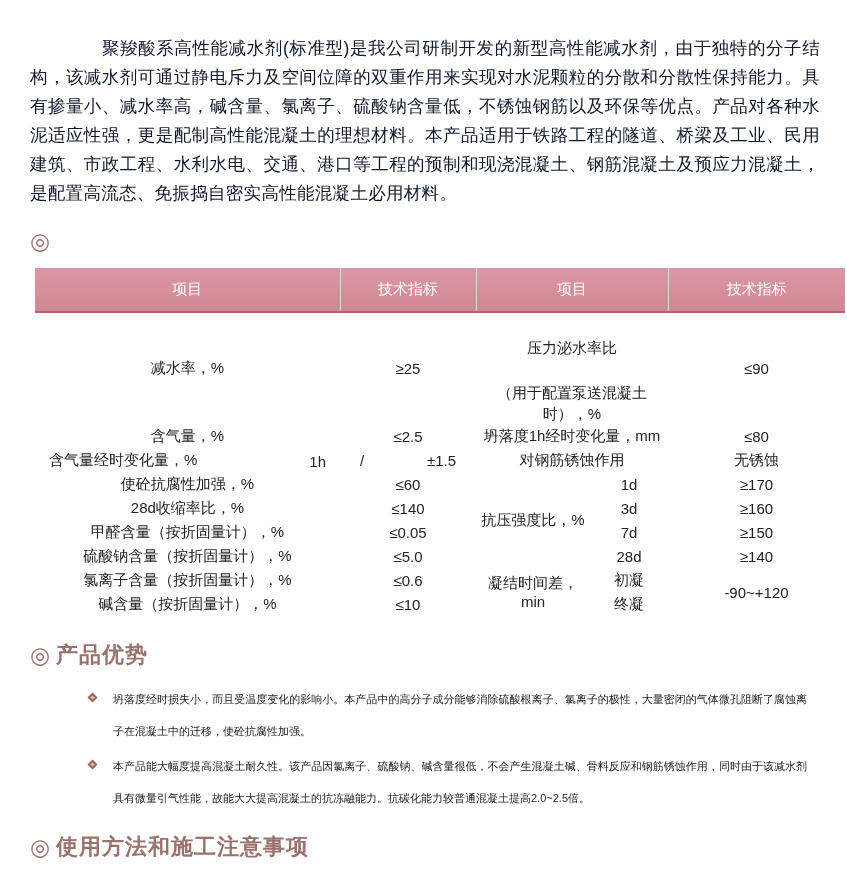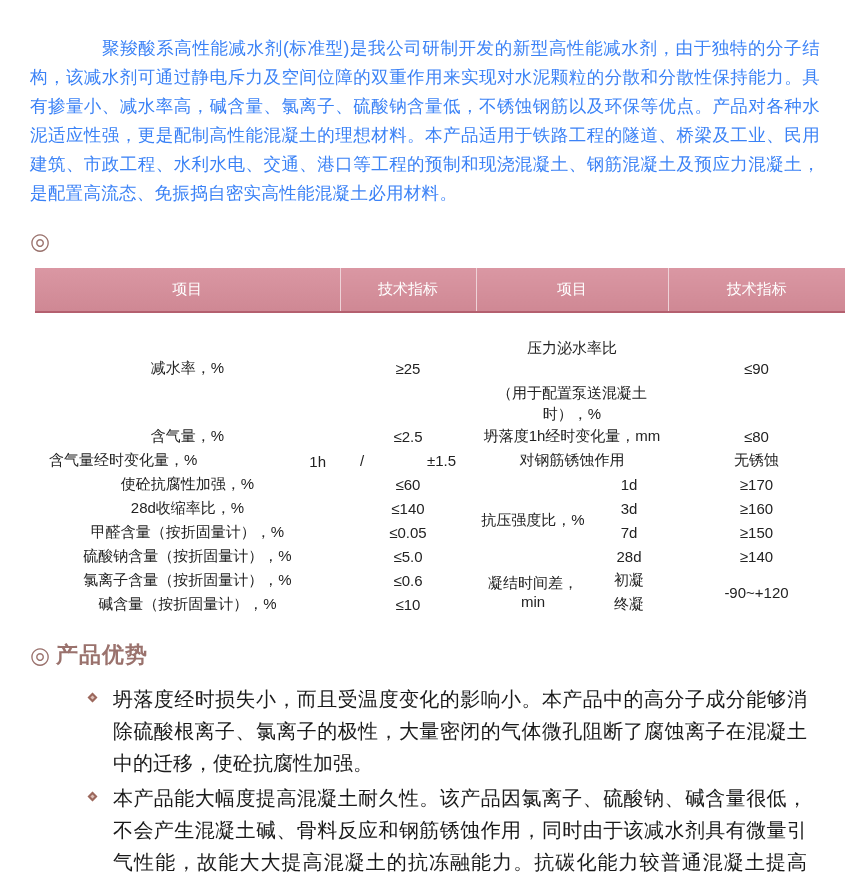--- a/index.html
+++ b/index.html
@@ -5,21 +5,21 @@
   * { box-sizing: border-box; }
   html,body { margin:0; padding:0; background:#ffffff; }
   .page {
     width:847px; height:875px; overflow:hidden; background:#ffffff;
     font-family:"Liberation Sans", sans-serif; color:#1e1e1e; position:relative;
   }
   
   .intro {
     margin:34px 27px 0 30px;
     font-size:17.5px; line-height:29px; letter-spacing:.3px;
-    text-indent:72px; color:#3b82f6; text-align:justify;
+    text-indent:72px; color:#0f172a; text-align:justify;
   }
   
   h2.section {
     display:flex; align-items:center; gap:5px;
     margin:0 0 0 30px; padding:0;
     color:#9a726d; font-size:22px; font-weight:bold; letter-spacing:1px;
   }
   h2.section .mark { font-size:23px; font-weight:normal; line-height:1; }
   .sec-performance { margin-top:22px !important; }
   .sec-advantages  { margin-top:24px !important; }
@@ -42,21 +42,21 @@
   .ptable td { height:24px; padding:0 4px; vertical-align:middle; }
   .ptable tr.tall td { height:48px; }
   .two-line div { line-height:21px;margin-top:24px; }
   .cell-flex { display:flex; align-items:flex-end; justify-content:space-between; padding:0 10px; }
   .cell-flex.spec { padding:0 16px; }
 
   
   ul.bullets { list-style:none; margin:13px 0 0 0; padding:0; }
   ul.bullets li {
     position:relative; padding:0 40px 0 113px; margin:0 0 3px 0;
-    font-size:20px; line-height:32px; text-align:justify; color:#1a1a1a;
+    font-size:11px; line-height:32px; text-align:justify; color:#1a1a1a;
   }
   .diamond {
     position:absolute; left:89px; top:11px;
     width:7px; height:7px; transform:rotate(45deg);
     border:2px solid #9b685d; background:#ddc0b8;
   }
 </style>
 </head>
 <body>
 

